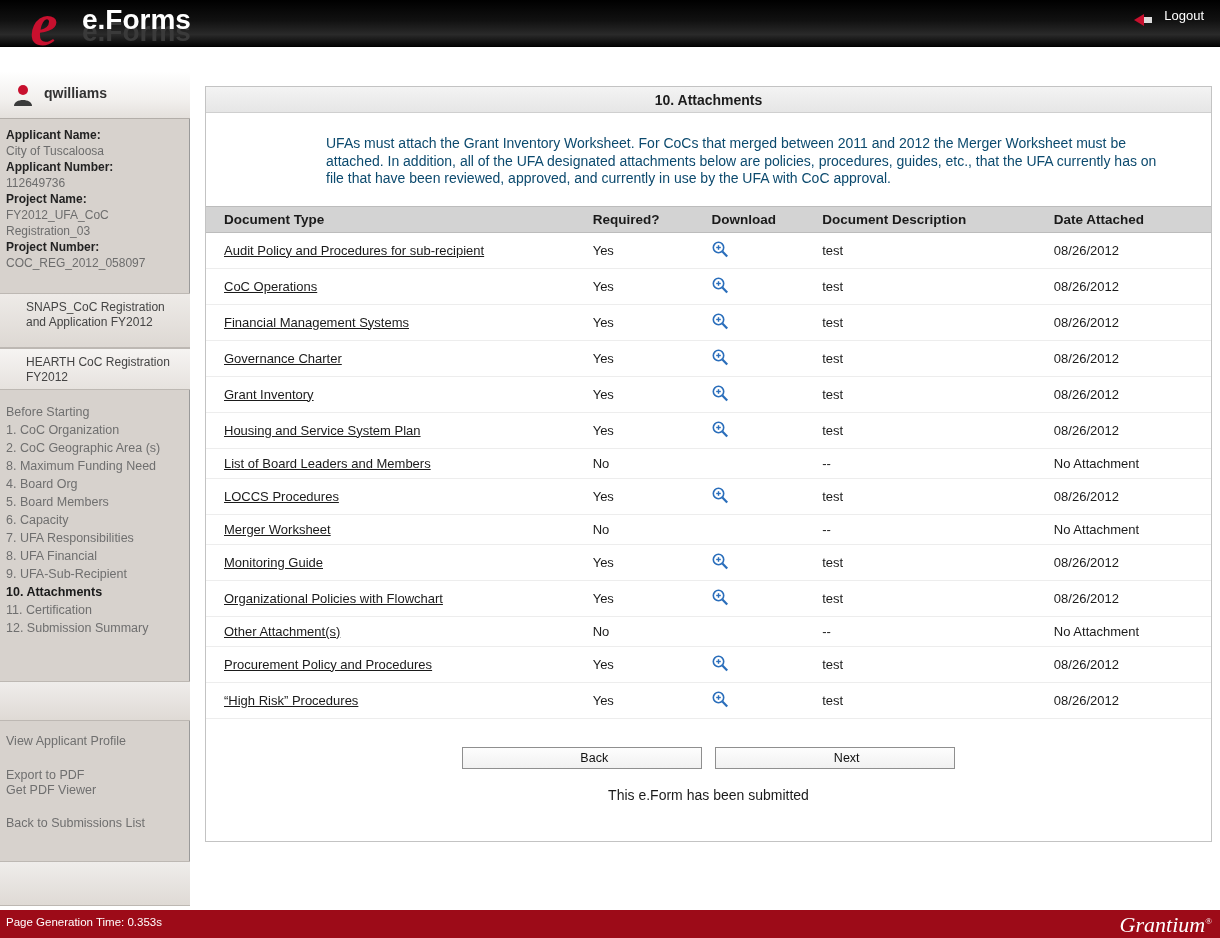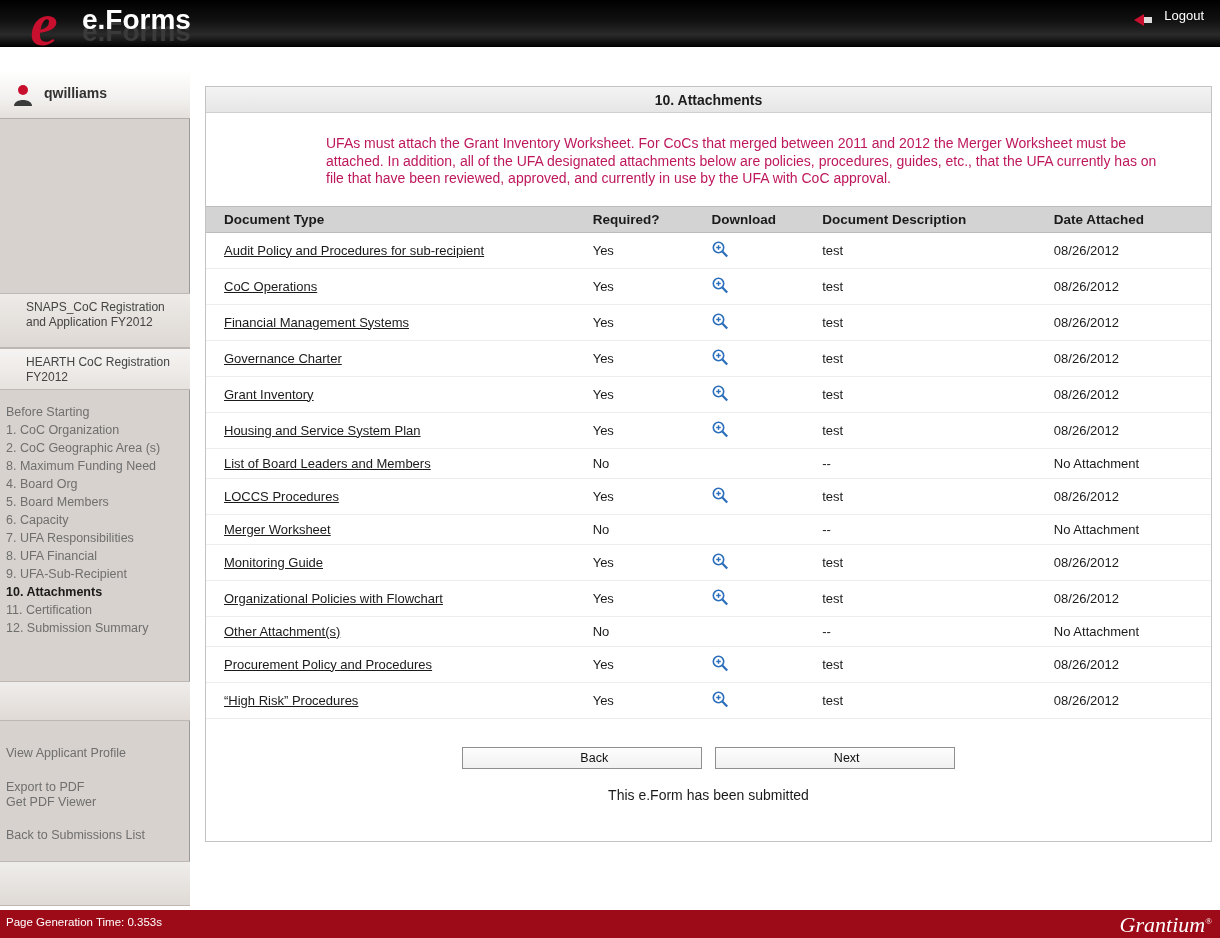--- a/index.html
+++ b/index.html
@@ -86,37 +86,37 @@
     font-size:12.5px; color:#6f6f6f;
     padding:1px 22px 1px 6px; line-height:16px;
   }
   .navitem.active { color:#1a1a1a; font-weight:bold; }
   .panel-grad {
     position:absolute; left:0; width:190px;
     background:linear-gradient(to bottom,#efedeb 0%,#dfdad5 100%);
     border-top:1px solid #bdb8b3; border-bottom:1px solid #bdb8b3;
   }
   .linkgrp {
-    position:absolute; left:6px; font-size:12.5px; color:#6f6f6f; line-height:15px;margin-top:12px;
+    position:absolute; left:6px; font-size:12.5px; color:#6f6f6f; line-height:15px;
   }
 
   
   .content {
     position:absolute; left:205px; top:86px; width:1007px; height:756px;
     background:#ffffff; border:1px solid #c3c3c3;
   }
   .content-header {
     height:26px; background:linear-gradient(to bottom,#f3f3f3,#e6e6e6);
     border-bottom:1px solid #cfcfcf;
     font-size:14px; font-weight:bold; color:#1d1d1d;
     text-align:center; line-height:26px;
   }
   .intro {
     padding:22px 40px 18px 120px;
-    font-size:14px; color:#be185d; line-height:17.5px;
+    font-size:14px; color:#0c4a6e; line-height:17.5px;
   }
 
   table.docs {
     width:100%; border-collapse:collapse; font-size:13px;
     table-layout:fixed;
   }
   table.docs thead th {
     background:#d3d3d3; color:#1a1a1a; font-weight:bold;
     font-size:13.5px; text-align:left;
     padding:5px 4px 5px 4px; border-top:1px solid #bcbcbc; border-bottom:1px solid #bcbcbc;
@@ -186,20 +186,30 @@
   <div class="user-box">
     <div class="user-icon">
       <svg width="22" height="24" viewBox="0 0 22 24">
         <circle cx="11" cy="7" r="5" fill="#c8102e"></circle>
         <path d="M2 23 C2 15 20 15 20 23 Z" fill="#3b3b3b"></path>
       </svg>
     </div>
     <div class="user-name">qwilliams</div>
   </div>
 
+  <div class="meta">
+    <div class="lbl">Applicant Name:</div>
+    <div class="val">City of Tuscaloosa</div>
+    <div class="lbl">Applicant Number:</div>
+    <div class="val">112649736</div>
+    <div class="lbl">Project Name:</div>
+    <div class="val">FY2012_UFA_CoC Registration_03</div>
+    <div class="lbl">Project Number:</div>
+    <div class="val">COC_REG_2012_058097</div>
+  </div>
 
   <div class="appbox one">
     <span>SNAPS_CoC Registration and Application FY2012</span>
   </div>
   <div class="appbox two">
     <span>HEARTH CoC Registration FY2012</span>
   </div>
 
   <div class="navlist">
     <div class="navitem">Before Starting</div>

